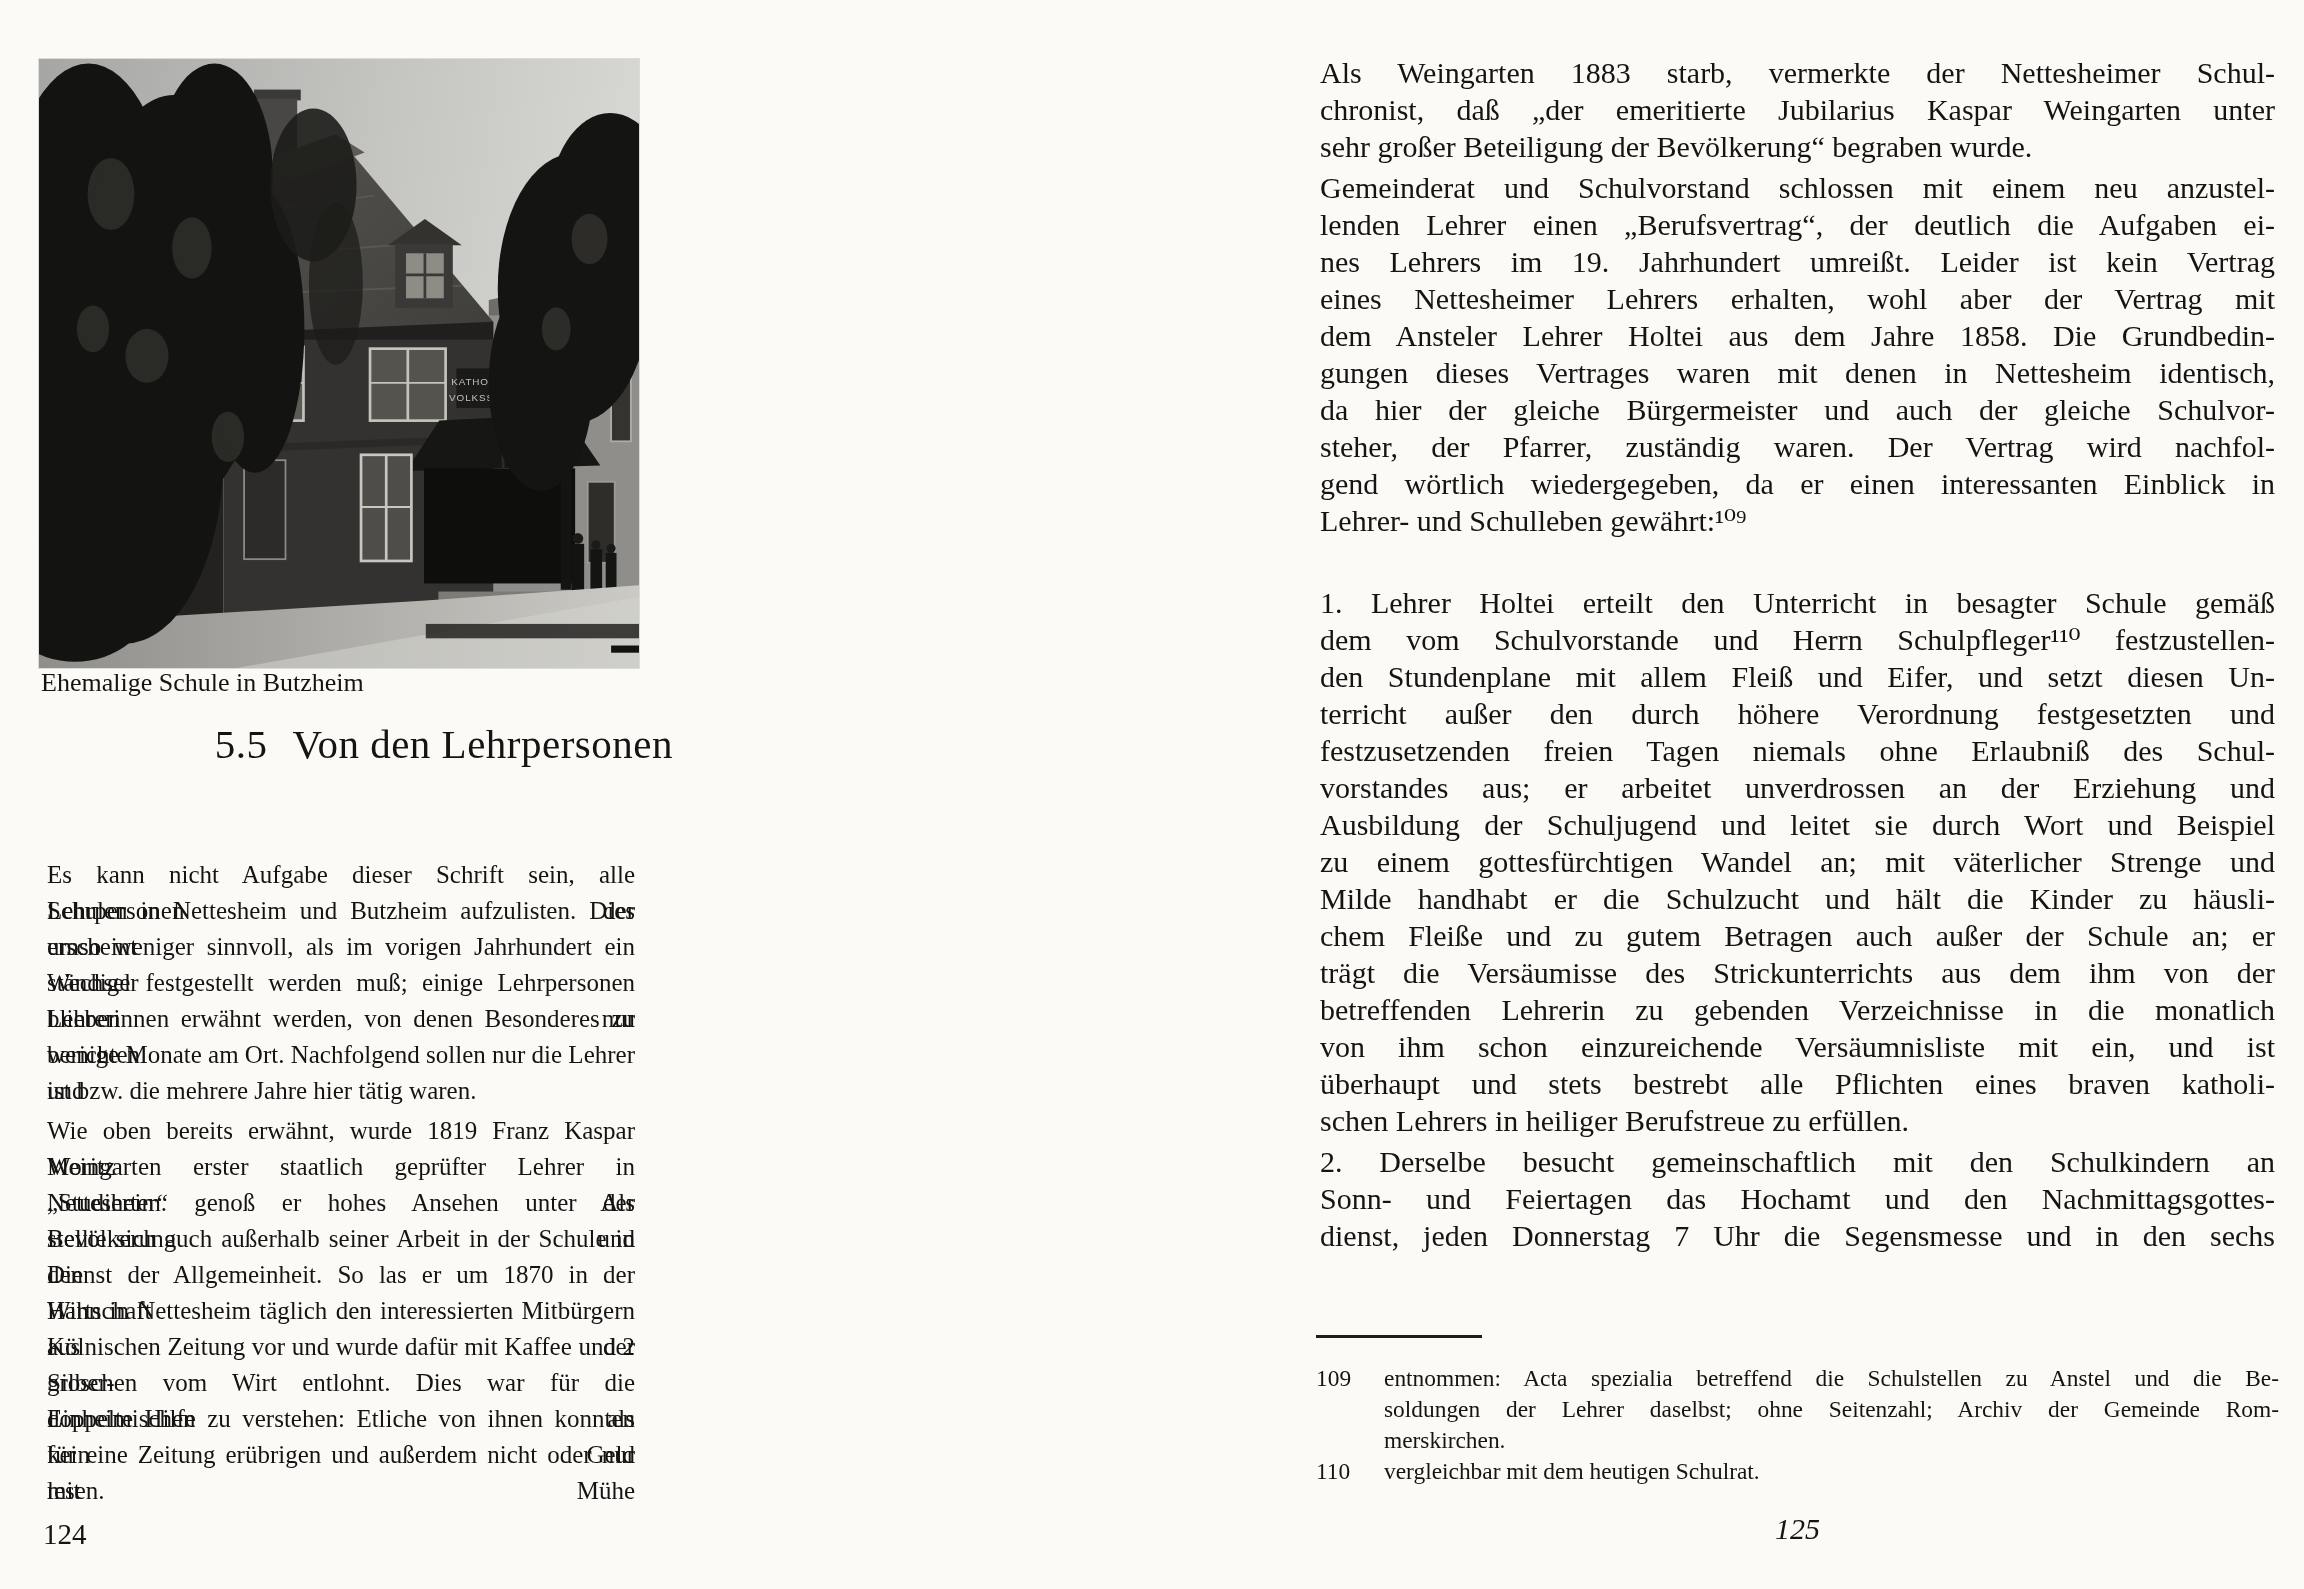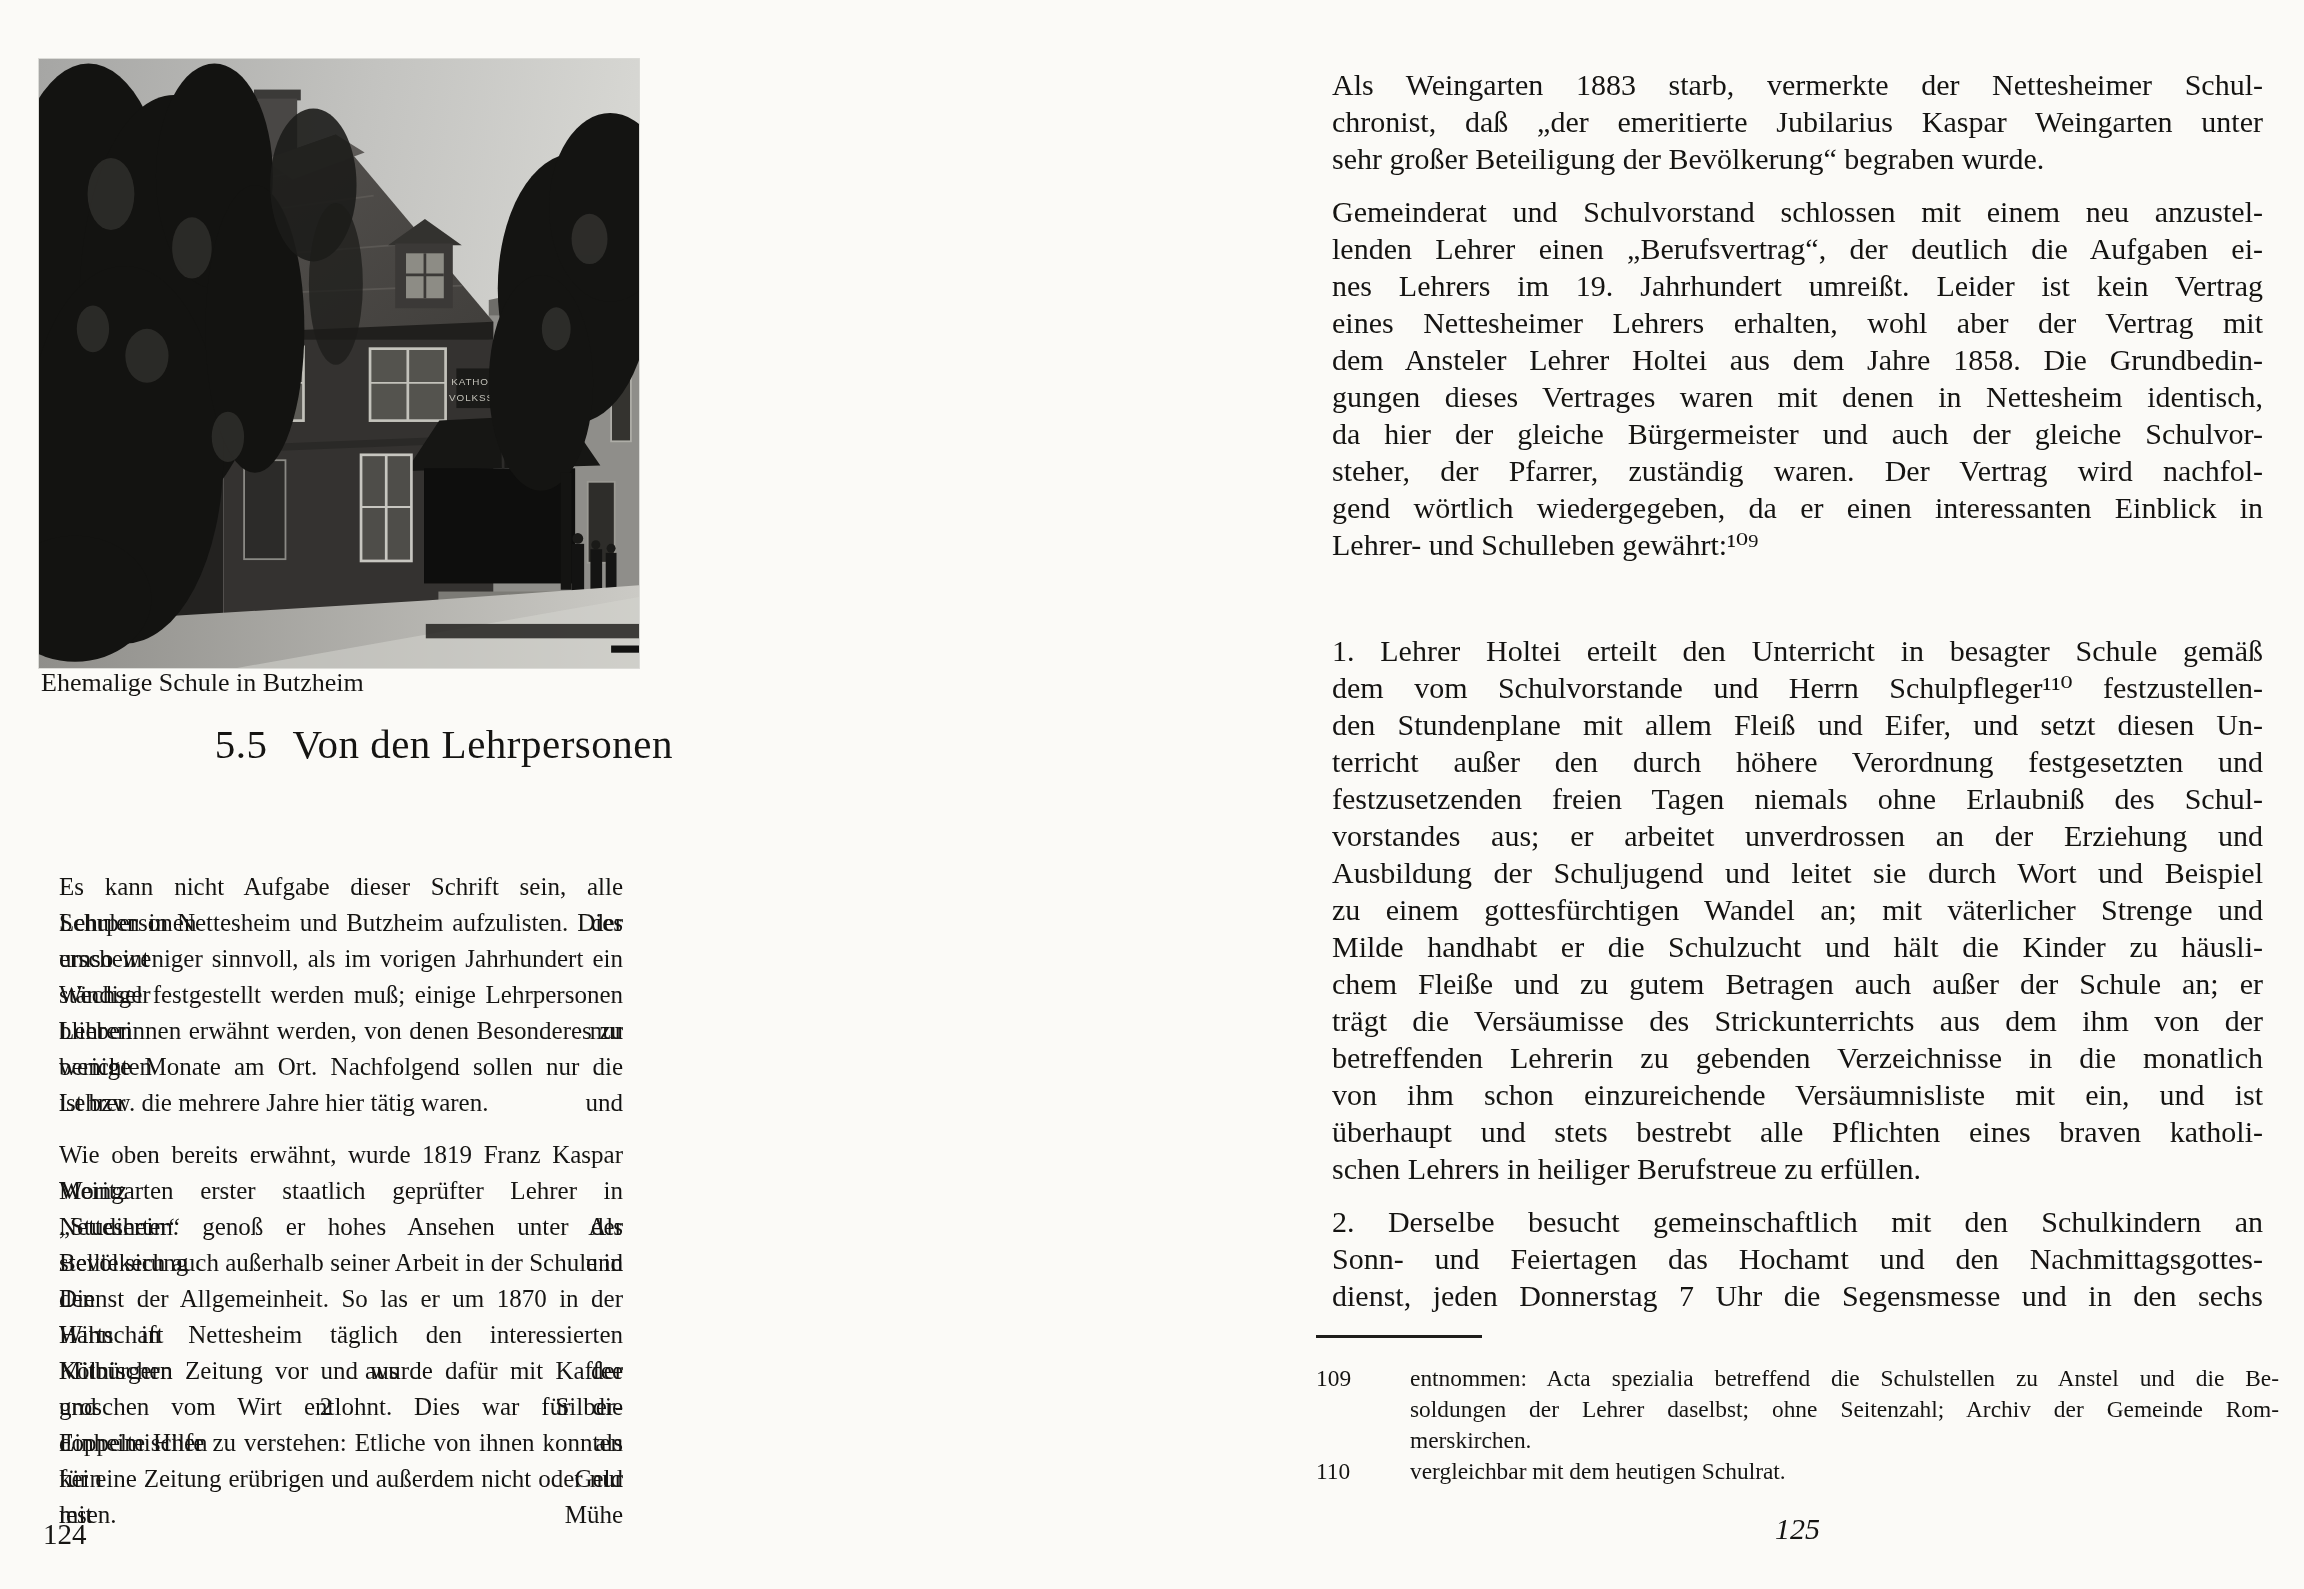--- a/index.html
+++ b/index.html
@@ -25,25 +25,25 @@
   .heading .hnum{margin-right:25px;}
 
   .col{position:absolute;}
   .body-left{left:43px;top:853px;width:596px;font-size:25px;}
   .body-left .ln{height:36px;line-height:36px;}
   .body-right{left:596px;top:50px;width:963px;font-size:30px;}
   .body-right .ln{height:37px;line-height:37px;}
 
   .ln{text-align:justify;text-align-last:justify;white-space:normal;}
   .ln.end{text-align-last:left;}
-  .para{margin:16px;}
+  .para{margin:4px;}
 
   .fn-rule{position:absolute;left:596px;top:1335px;width:166px;height:2.7px;background:#1e1d1b;}
   .footnotes{position:absolute;left:596px;top:1363px;width:963px;font-size:23.4px;}
-  .fn-row{display:flex;gap:26px;}
+  .fn-row{display:flex;}
   .fn-num{flex:0 0 68px;line-height:31px;}
   .fn-text{flex:1;}
   .fn-text .ln{height:31px;line-height:31px;}
 
   .pagenum{position:absolute;font-size:29px;}
   .pagenum-left{left:43px;top:1518px;}
   .pagenum-right{left:596px;top:1512px;width:963px;text-align:center;font-size:30px;font-style:italic;}
 </style>
 </head>
 <body>

